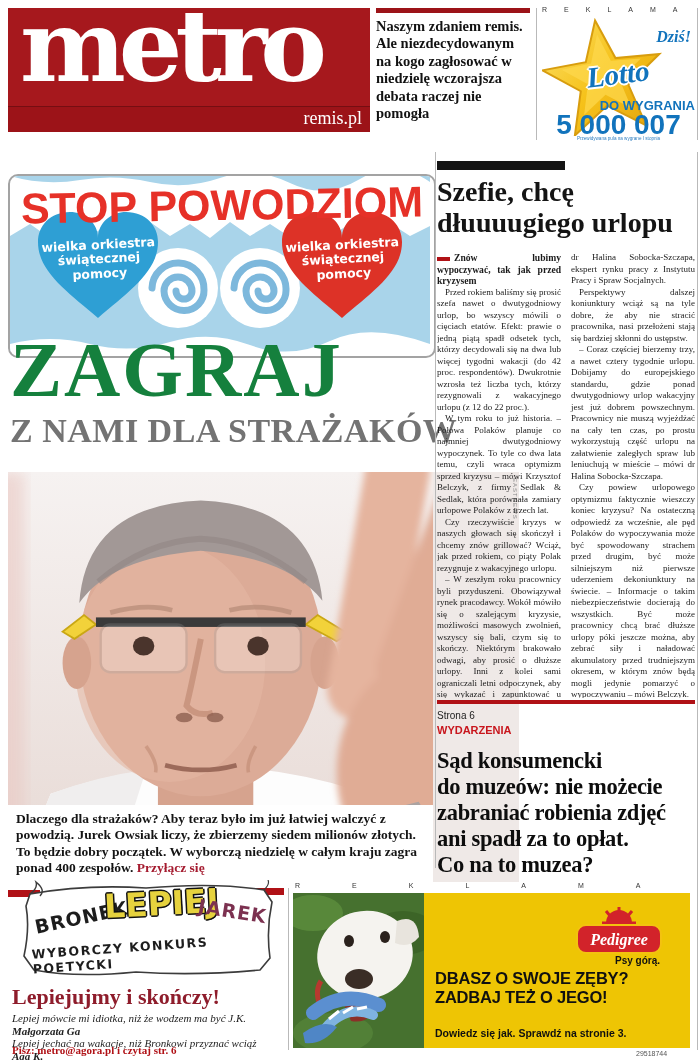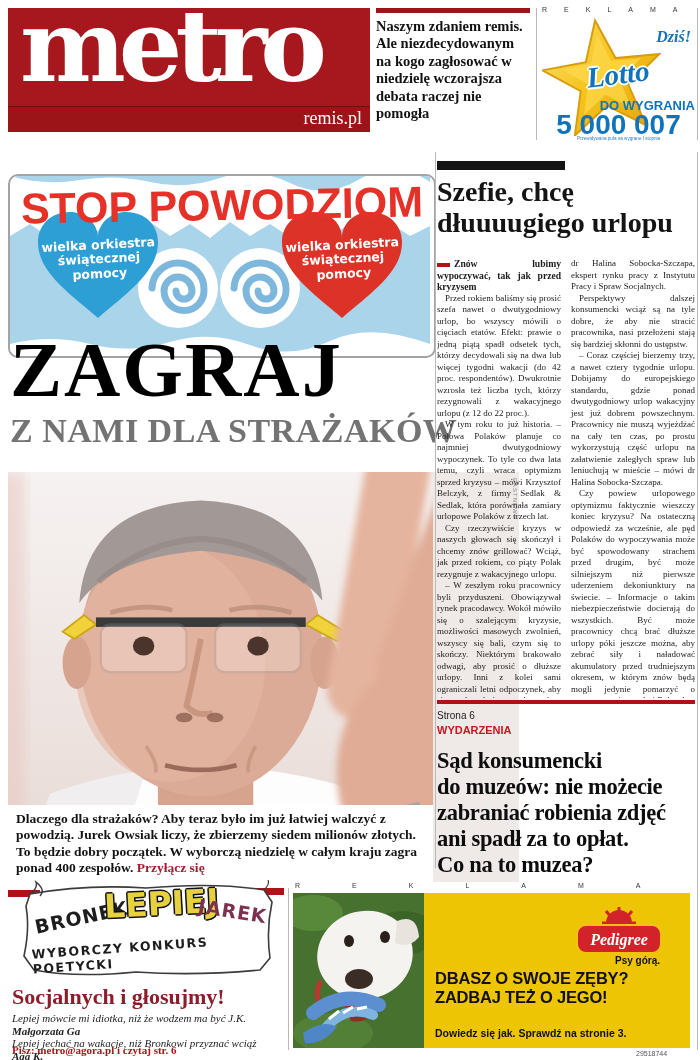--- a/index.html
+++ b/index.html
@@ -50,39 +50,39 @@
     border-radius:10px;background:#fff;overflow:hidden;margin-top:24px;}
   .flood-title{position:absolute;left:0;top:8px;width:100%;text-align:center;
     color:#e63128;font-weight:bold;font-size:43px;letter-spacing:0px;line-height:1;
     font-family:"Liberation Sans","DejaVu Sans",sans-serif;transform:rotate(-1deg);}
   .heart-text{position:absolute;width:130px;text-align:center;color:#fff;font-weight:bold;
     font-size:12.5px;line-height:1.15;white-space:pre-line;
     font-family:"DejaVu Sans","Liberation Sans",sans-serif;transform:rotate(-3deg);}
 
   
   .zagraj1{left:10px;top:330px;font-size:78px;font-weight:bold;line-height:1.02;
-    letter-spacing:2px;color:#000000;}
+    letter-spacing:2px;color:#15803d;}
   .zagraj2{left:10px;top:412px;font-size:34px;font-weight:bold;letter-spacing:.5px;color:#737373;}
 
   
   .photo{left:8px;top:472px;width:511px;height:410px;background:#efe9e7;overflow:hidden;}
   .photo-credit{position:absolute;right:1px;top:6px;font-size:6px;color:#888;
     writing-mode:vertical-rl;letter-spacing:1px;font-family:"Liberation Sans",sans-serif;}
   .caption{position:absolute;left:0;bottom:0;width:409px;padding:6px 8px;background:#fff;
     font-size:13.5px;font-weight:bold;line-height:1.2;color:#141414;}
   .caption .cta{color:#a51c30;}
 
   
   .blackbar{left:437px;top:161px;width:128px;height:9px;background:#141414;}
   .urlop-headline{left:437px;top:176px;width:260px;font-size:28px;font-weight:bold;
     line-height:1.12;color:#141414;white-space:pre-line;}
   .article-cols{left:437px;top:252px;width:258px;height:446px;overflow:hidden;display:flex;gap:10px;}
   .article-col{width:124px;font-size:9px;line-height:11.5px;text-align:justify;color:#1b1b1b;}
   .article-col p{margin:0;text-indent:8px;}
-  .article-col p.noindent{text-indent:0;margin-top:6px;}
+  .article-col p.noindent{text-indent:0;}
   .lead{font-weight:bold;font-size:9.6px;text-indent:0 !important;}
   .redmark{display:inline-block;width:13px;height:4px;background:#b01116;margin-right:4px;vertical-align:middle;}
 
   
   .events-rule{left:437px;top:700px;width:258px;height:4px;background:#b01116;}
   .events-page{left:437px;top:710px;font-size:10px;color:#222;font-family:"Liberation Sans",sans-serif;}
   .events-section{left:437px;top:724px;font-size:11px;font-weight:bold;color:#c8161d;
     font-family:"Liberation Sans",sans-serif;}
   .events-headline{left:437px;top:748px;width:260px;font-size:22.5px;font-weight:bold;
     line-height:1.16;letter-spacing:-.3px;color:#0d0d0d;white-space:pre-line;}
@@ -250,21 +250,21 @@
   <div class="abs article-cols">
     <div class="article-col">
       <p class="lead noindent"><span class="redmark"></span><span>Znów lubimy wypoczywać, tak jak przed kryzysem</span></p>
       <p>Przed rokiem baliśmy się prosić szefa nawet o dwutygodniowy urlop, bo wszyscy mówili o cięciach etatów. Efekt: prawie o jedną piątą spadł odsetek tych, którzy decydowali się na dwa lub więcej tygodni wakacji (do 42 proc. respondentów). Dwukrotnie wzrosła też liczba tych, którzy rezygnowali z wakacyjnego urlopu (z 12 do 22 proc.).</p>
       <p>W tym roku to już historia. – Połowa Polaków planuje co najmniej dwutygodniowy wypoczynek. To tyle co dwa lata temu, czyli wraca optymizm sprzed kryzysu – mówi Krzysztof Belczyk, z firmy Sedlak &amp; Sedlak, która porównała zamiary urlopowe Polaków z trzech lat.</p>
       <p>Czy rzeczywiście kryzys w naszych głowach się skończył i chcemy znów grillować? Wciąż, jak przed rokiem, co piąty Polak rezygnuje z wakacyjnego urlopu.</p>
       <p>– W zeszłym roku pracownicy byli przyduszeni. Obowiązywał rynek pracodawcy. Wokół mówiło się o szalejącym kryzysie, możliwości masowych zwolnień, wszyscy się bali, czym się to skończy. Niektórym brakowało odwagi, aby prosić o dłuższe urlopy. Inni z kolei sami ograniczali letni odpoczynek, aby się wykazać i zapunktować u szefa. W tym roku produkcja zamiast spadać rośnie, żaden kryzys się nie pojawił, a wizje masowych zwolnień okazały się na wyrost – mówi</p>
     </div>
     <div class="article-col">
       <p class="noindent">dr Halina Sobocka-Szczapa, ekspert rynku pracy z Instytutu Pracy i Spraw Socjalnych.</p>
-      <p>Perspektywy dalszej konsumencki wciąż są na tyle dobre, że aby nie stracić pracownika, nasi przełożeni stają się bardziej skłonni do ustępstw.</p>
+      <p>Perspektywy dalszej koniunktury wciąż są na tyle dobre, że aby nie stracić pracownika, nasi przełożeni stają się bardziej skłonni do ustępstw.</p>
       <p>– Coraz częściej bierzemy trzy, a nawet cztery tygodnie urlopu. Dobijamy do europejskiego standardu, gdzie ponad dwutygodniowy urlop wakacyjny jest już dobrem powszechnym. Pracownicy nie muszą wyjeżdżać na cały ten czas, po prostu wykorzystują część urlopu na załatwienie zaległych spraw lub leniuchują w mieście – mówi dr Halina Sobocka-Szczapa.</p>
       <p>Czy powiew urlopowego optymizmu faktycznie wieszczy koniec kryzysu? Na ostateczną odpowiedź za wcześnie, ale pęd Polaków do wypoczywania może być spowodowany strachem przed drugim, być może silniejszym niż pierwsze uderzeniem dekoniunktury na świecie. – Informacje o takim niebezpieczeństwie docierają do wszystkich. Być może pracownicy chcą brać dłuższe urlopy póki jeszcze można, aby zebrać siły i naładować akumulatory przed trudniejszym okresem, w którym znów będą mogli jedynie pomarzyć o wypoczywaniu – mówi Belczyk.</p>
 
     </div>
   </div>
 
   <div class="abs events-rule"></div>
   <div class="abs events-page">Strona 6</div>
   <div class="abs events-section">WYDARZENIA</div>
   <div class="abs events-headline">Sąd konsumencki
@@ -279,21 +279,21 @@
     <svg width="264" height="98" viewBox="0 0 264 98" style="position:absolute;left:0;top:0;">
       <path d="M14,14 Q70,4 130,8 Q200,2 248,10 L256,22 Q250,50 254,78 L244,90 Q180,96 120,92 Q60,98 18,90 L8,76 Q14,48 10,26 Z" fill="#ffffff" stroke="#3c3c3c" stroke-width="1.6"></path>
       <path d="M14,14 Q22,8 20,2 Q30,10 24,16" fill="none" stroke="#3c3c3c" stroke-width="1.4"></path>
       <path d="M248,10 Q254,4 252,0" fill="none" stroke="#3c3c3c" stroke-width="1.2"></path>
     </svg>
     <div class="pw pw1">BRONEK</div>
     <div class="pw pw2">LEPIEJ</div>
     <div class="pw pw3">JAREK</div>
     <div class="pw pw4">WYBORCZY KONKURS POETYCKI</div>
   </div>
-  <div class="abs poetry-headline">Socjalnych i głosujmy!</div>
+  <div class="abs poetry-headline">Lepiejujmy i skończy!</div>
   <div class="abs poetry-entries">
     <div class="q">Lepiej mówcie mi idiotka, niż że wodzem ma być J.K.</div>
     <div class="a">Małgorzata Ga</div>
     <div class="q">Lepiej jechać na wakacje, niż Bronkowi przyznać wciąż</div>
     <div class="a">Aga K.</div>
   </div>
   <div class="abs poetry-footer">Pisz: metro@agora.pl i czytaj str. 6</div>
 
   <div class="vline" style="left:288px;top:888px;height:162px;"></div>
 

